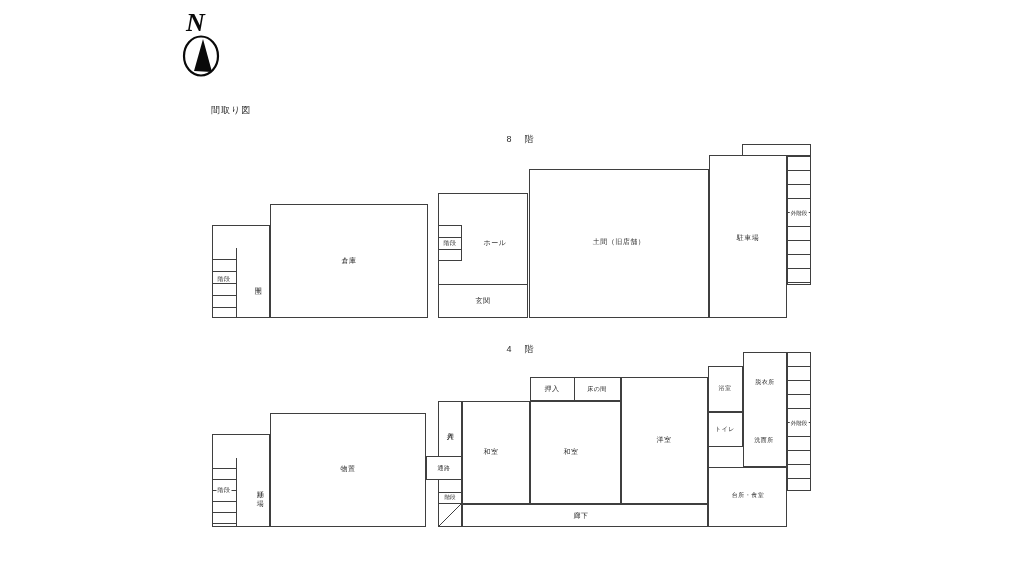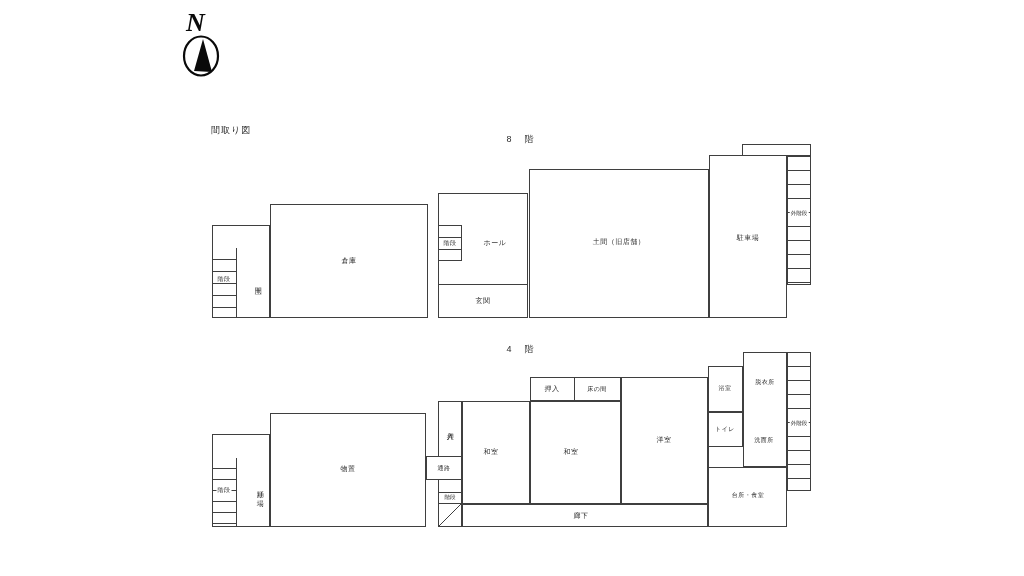--- a/index.html
+++ b/index.html
@@ -10,21 +10,21 @@
   .b{position:absolute;box-sizing:border-box;border:1px solid #3f3f3f;background:#fff;}
   .st{position:absolute;box-sizing:border-box;}
   .hl{position:absolute;height:1px;background:#3f3f3f;}
   .vl{position:absolute;width:1px;background:#3f3f3f;}
   .lb{position:absolute;transform:translate(-50%,-50%);font-size:7px;color:#2b2b2b;
       white-space:nowrap;letter-spacing:0.5px;line-height:1.1;}
   .v{writing-mode:vertical-rl;text-orientation:upright;letter-spacing:0;}
   .s6{font-size:6px;}
   .s55{font-size:5.5px;letter-spacing:0;}
   .wbg{background:#fff;padding:0 1px;}
-  .title{position:absolute;font-size:9px;color:#2b2b2b;letter-spacing:1px;margin-top:20px;}
+  .title{position:absolute;font-size:9px;color:#2b2b2b;letter-spacing:1px;}
   .floorlb{position:absolute;transform:translate(-50%,-50%);font-size:9px;color:#2b2b2b;letter-spacing:2px;}
   .north-n{position:absolute;left:186px;top:8px;font-size:26px;font-weight:bold;font-style:italic;
       color:#0a0a0a;font-family:"Liberation Serif", serif;}
   svg{position:absolute;overflow:visible;}
 </style>
 </head>
 <body>
 
 <div id="canvas">
 

